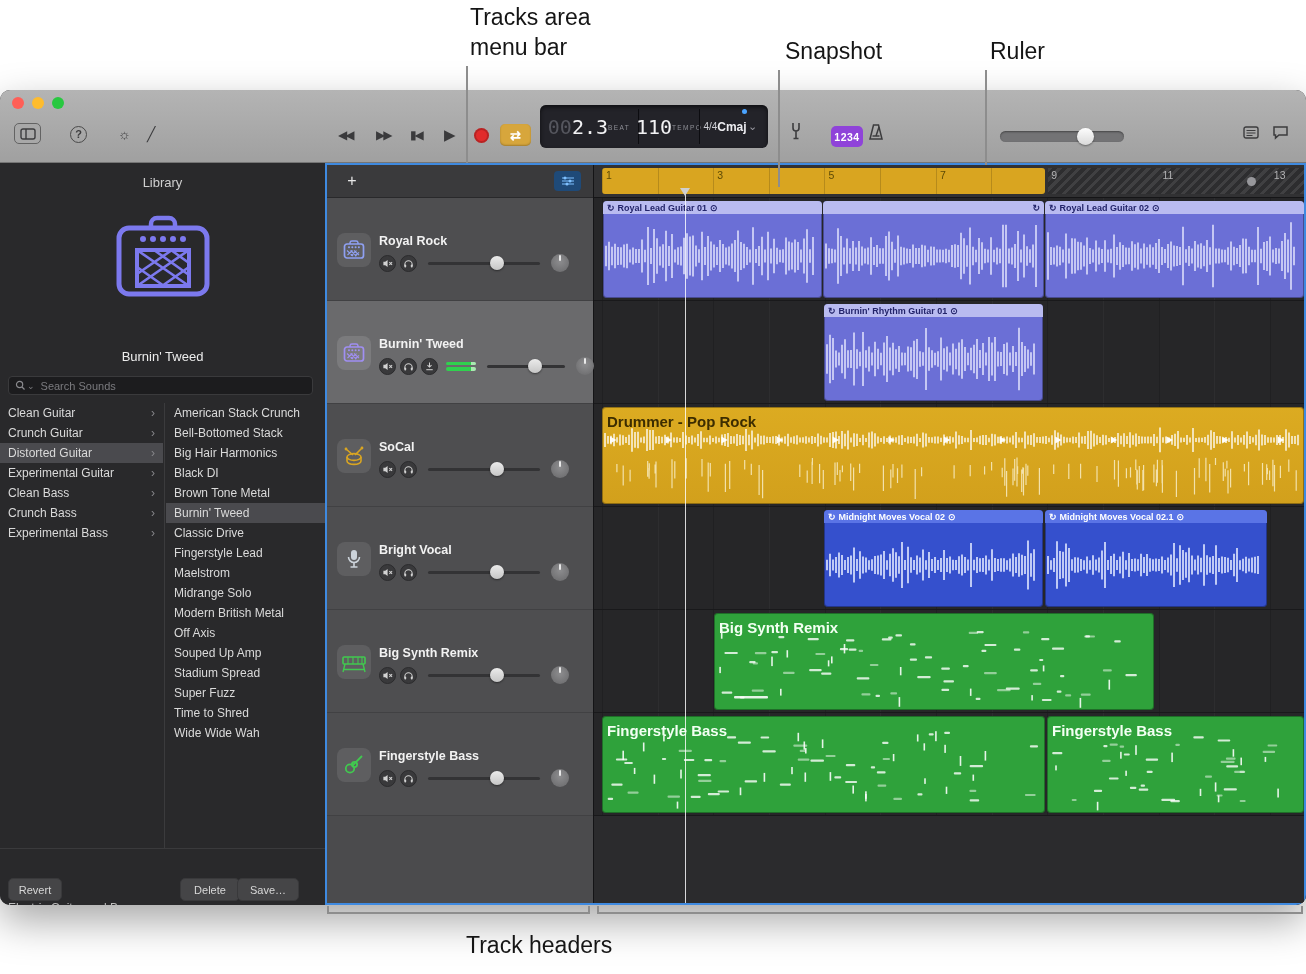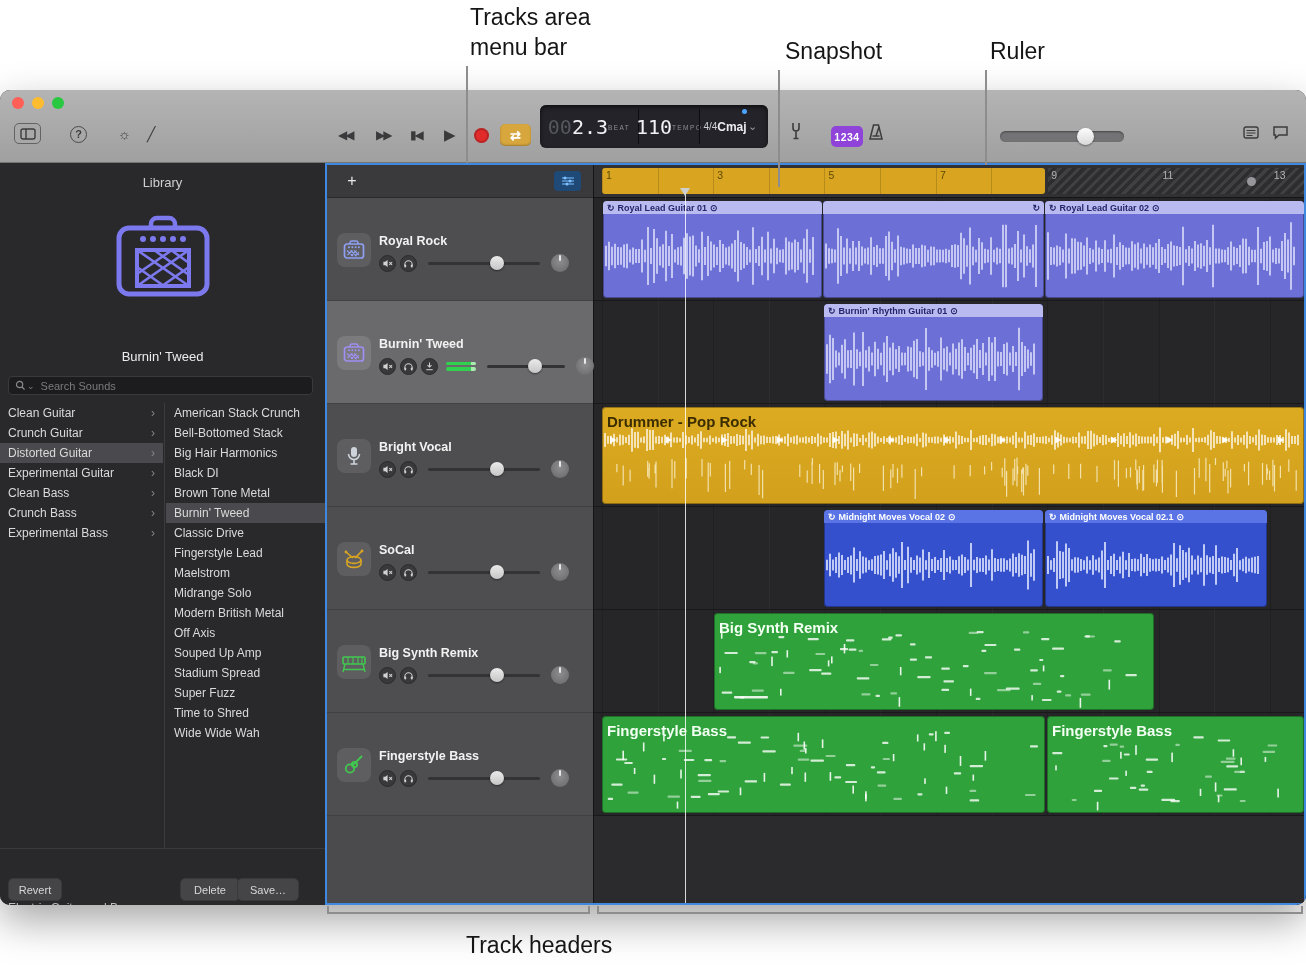--- a/index.html
+++ b/index.html
@@ -389,58 +389,58 @@
                 <div class="tslider" style="width:78px">
                   <div class="trk"></div>
                   <div class="knob" style="left:62%"></div>
                 </div>
                 <div class="pan"></div>
               </div>
             </div>
             <div class="thead">
               <div class="ticon">
                 <svg width="24" height="24" viewBox="0 0 24 24">
-                  <rect x="9" y="3" width="6" height="10" rx="3" fill="#ccd3da"></rect>
-                  <path d="M6.5 10a5.5 5.5 0 0011 0" fill="none" stroke="#ccd3da" stroke-width="1.6"></path>
-                  <path d="M12 15.5V20M8.5 20h7" stroke="#ccd3da" stroke-width="1.6"></path>
-                </svg>
-              </div>
-              <div class="tname">Bright Vocal</div>
-              <div class="tctrls">
-                <div class="tbtn">
-                  <svg width="11" height="11" viewBox="0 0 12 12">
-                    <path d="M1.5 4.2h2l2.6-2v7.6l-2.6-2h-2z" fill="#d2d2d2"></path>
-                    <path d="M8 4.5l3 3M11 4.5l-3 3" stroke="#d2d2d2" stroke-width="1.1"></path>
-                  </svg>
-                </div>
-                <div class="tbtn">
-                  <svg width="11" height="11" viewBox="0 0 12 12">
-                    <path d="M2 8.5V7a4 4 0 018 0v1.5" fill="none" stroke="#d2d2d2" stroke-width="1.1"></path>
-                    <rect x="1.4" y="7.2" width="2.1" height="3.2" rx="1" fill="#d2d2d2"></rect>
-                    <rect x="8.5" y="7.2" width="2.1" height="3.2" rx="1" fill="#d2d2d2"></rect>
-                  </svg>
-                </div>
-                <div class="tslider" style="width:112px">
-                  <div class="trk"></div>
-                  <div class="knob" style="left:62%"></div>
-                </div>
-                <div class="pan"></div>
-              </div>
-            </div>
-            <div class="thead">
-              <div class="ticon">
-                <svg width="24" height="24" viewBox="0 0 24 24">
                   <ellipse cx="12" cy="13" rx="7" ry="3.4" fill="none" stroke="#d9a522" stroke-width="1.6"></ellipse>
                   <path d="M5 13v4c0 1.9 3.1 3.4 7 3.4s7-1.5 7-3.4v-4" fill="none" stroke="#d9a522" stroke-width="1.6"></path>
                   <path d="M4 5l7 6M20 4l-7 7" stroke="#d9a522" stroke-width="1.6"></path>
                   <circle cx="4" cy="5" r="1.4" fill="#d9a522"></circle>
                   <circle cx="20" cy="4" r="1.4" fill="#d9a522"></circle>
                 </svg>
               </div>
               <div class="tname">SoCal</div>
+              <div class="tctrls">
+                <div class="tbtn">
+                  <svg width="11" height="11" viewBox="0 0 12 12">
+                    <path d="M1.5 4.2h2l2.6-2v7.6l-2.6-2h-2z" fill="#d2d2d2"></path>
+                    <path d="M8 4.5l3 3M11 4.5l-3 3" stroke="#d2d2d2" stroke-width="1.1"></path>
+                  </svg>
+                </div>
+                <div class="tbtn">
+                  <svg width="11" height="11" viewBox="0 0 12 12">
+                    <path d="M2 8.5V7a4 4 0 018 0v1.5" fill="none" stroke="#d2d2d2" stroke-width="1.1"></path>
+                    <rect x="1.4" y="7.2" width="2.1" height="3.2" rx="1" fill="#d2d2d2"></rect>
+                    <rect x="8.5" y="7.2" width="2.1" height="3.2" rx="1" fill="#d2d2d2"></rect>
+                  </svg>
+                </div>
+                <div class="tslider" style="width:112px">
+                  <div class="trk"></div>
+                  <div class="knob" style="left:62%"></div>
+                </div>
+                <div class="pan"></div>
+              </div>
+            </div>
+            <div class="thead">
+              <div class="ticon">
+                <svg width="24" height="24" viewBox="0 0 24 24">
+                  <rect x="9" y="3" width="6" height="10" rx="3" fill="#ccd3da"></rect>
+                  <path d="M6.5 10a5.5 5.5 0 0011 0" fill="none" stroke="#ccd3da" stroke-width="1.6"></path>
+                  <path d="M12 15.5V20M8.5 20h7" stroke="#ccd3da" stroke-width="1.6"></path>
+                </svg>
+              </div>
+              <div class="tname">Bright Vocal</div>
               <div class="tctrls">
                 <div class="tbtn">
                   <svg width="11" height="11" viewBox="0 0 12 12">
                     <path d="M1.5 4.2h2l2.6-2v7.6l-2.6-2h-2z" fill="#d2d2d2"></path>
                     <path d="M8 4.5l3 3M11 4.5l-3 3" stroke="#d2d2d2" stroke-width="1.1"></path>
                   </svg>
                 </div>
                 <div class="tbtn">
                   <svg width="11" height="11" viewBox="0 0 12 12">
                     <path d="M2 8.5V7a4 4 0 018 0v1.5" fill="none" stroke="#d2d2d2" stroke-width="1.1"></path>

